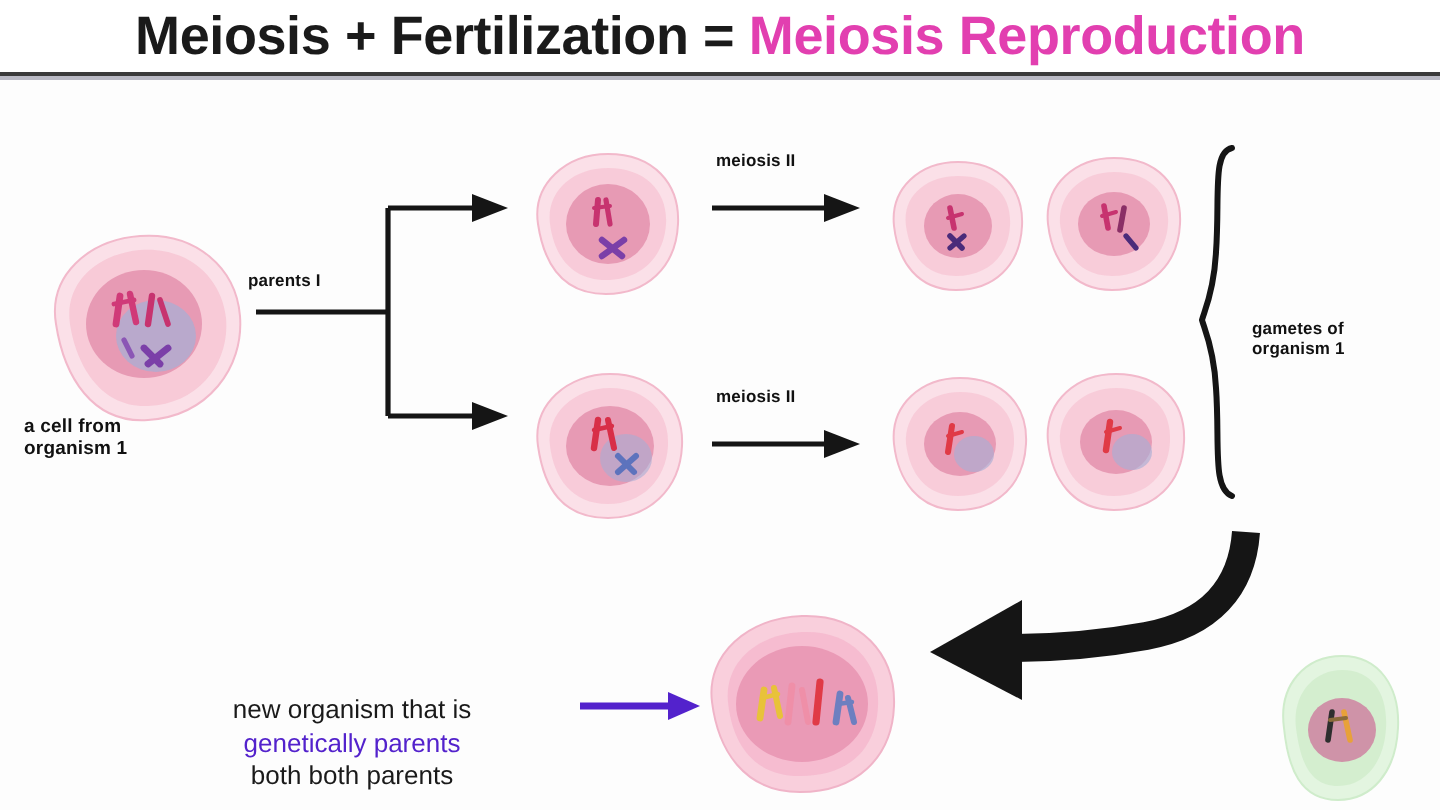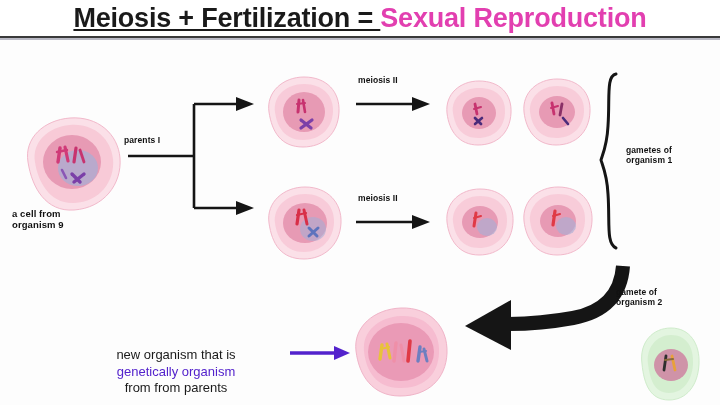--- a/index.html
+++ b/index.html
@@ -13,21 +13,21 @@
   
   .title-bar{
     position:absolute;left:0;top:0;width:720px;height:37px;
     display:flex;align-items:center;justify-content:center;
     background:#ffffff;
   }
   .title-text{
     font-size:27px;font-weight:bold;letter-spacing:-0.2px;
     white-space:nowrap;line-height:1;
   }
-  .title-black{color:#1a1a1a;text-decoration:underline;}
+  .title-black{color:#1a1a1a;}
   .title-pink{color:#e23fb0;}
   .title-rule{
     position:absolute;left:0;top:36px;width:720px;height:4px;
     background:linear-gradient(to bottom,#3a3a3a 0,#3a3a3a 2px,#b9b9c4 2px,#b9b9c4 4px);
   }
 
   
   .lbl{
     position:absolute;color:#111;font-weight:bold;
     text-align:left;line-height:1.15;white-space:pre-line;
@@ -55,21 +55,21 @@
   .brace{position:absolute;}
   .brace svg{display:block;overflow:visible;}
 </style>
 </head>
 <body>
 
 <div id="stage">
 
   <div class="title-bar">
     <div class="title-text">
-      <span class="title-black">Meiosis + Fertilization = </span><span class="title-pink">Sexual Reproduction</span>
+      <span class="title-black">Meiosis + Fertilization = </span><span class="title-pink">Meiosis Reproduction</span>
     </div>
   </div>
   <div class="title-rule"></div>
 
   <div class="cell" style="left:14px;top:112px;">
     <svg width="114" height="104" viewBox="0 0 114 104">
       <path d="M14 50 C10 26 30 8 56 6 C84 4 104 22 106 46 C108 72 90 96 60 98 C32 100 18 76 14 50 Z" fill="#fbe0e8" stroke="#f2b9cb" stroke-width="1"></path>
       <path d="M21 50 C18 30 34 15 56 13 C80 11 97 27 99 47 C101 69 86 90 60 91 C36 92 24 70 21 50 Z" fill="#f7c6d4" opacity=".85"></path>
       <ellipse cx="58" cy="50" rx="29" ry="27" fill="#e79ab4"></ellipse>
       <ellipse cx="64" cy="56" rx="20" ry="18" fill="#a9aed4" opacity=".75"></ellipse>
@@ -79,21 +79,21 @@
         <path d="M43 40 L53 38" stroke="#d03a78" stroke-width="2.4"></path>
         <path d="M62 36 L60 50" stroke="#c7336f" stroke-width="3.2"></path>
         <path d="M66 38 L70 50" stroke="#c7336f" stroke-width="2.8"></path>
         <path d="M58 62 L66 70" stroke="#7b3fa8" stroke-width="3.4"></path>
         <path d="M70 62 L60 70" stroke="#7b3fa8" stroke-width="3.4"></path>
         <path d="M48 58 L52 66" stroke="#8b56b5" stroke-width="2.6"></path>
       </g>
     </svg>
   </div>
   <div class="lbl lbl-sm" style="left:12px;top:209px;width:118px;">a cell from
-organism 9</div>
+organism 1</div>
 
   <div class="connector" style="left:126px;top:96px;">
     <svg width="140" height="140" viewBox="0 0 140 140">
 
       <path d="M2 60 L68 60" stroke="#151515" stroke-width="2.6" fill="none"></path>
 
       <path d="M68 8 L68 112" stroke="#151515" stroke-width="2.6" fill="none"></path>
 
       <path d="M68 8 L112 8" stroke="#151515" stroke-width="2.6" fill="none"></path>
       <polygon points="110,1 128,8 110,15" fill="#151515"></polygon>
@@ -203,27 +203,27 @@
         <path d="M35 34 L42 32" stroke="#e03a46" stroke-width="2"></path>
       </g>
     </svg>
   </div>
 
   <div class="brace" style="left:600px;top:72px;">
     <svg width="26" height="178" viewBox="0 0 26 178">
       <path d="M16 2 C6 4 10 26 8 54 C7 74 2 84 1 88 C2 92 7 102 8 122 C10 150 6 172 16 176" stroke="#151515" stroke-width="3" fill="none" stroke-linecap="round"></path>
     </svg>
   </div>
-  <div class="lbl lbl-xs" style="left:626px;top:146px;width:92px;text-align:left;">gametes of
+  <div class="lbl lbl-xs" style="left:626px;top:160px;width:92px;text-align:left;">gametes of
 organism 1</div>
 
   <div class="statement">
     <div>new organism that is</div>
-    <div class="distinct">genetically organism</div>
-    <div>from from parents</div>
+    <div class="distinct">genetically parents</div>
+    <div>both both parents</div>
   </div>
 
   <div class="connector" style="left:290px;top:344px;">
     <svg width="62" height="18" viewBox="0 0 62 18">
       <path d="M0 9 L46 9" stroke="#5322cc" stroke-width="3.4" fill="none"></path>
       <polygon points="44,2 60,9 44,16" fill="#5322cc"></polygon>
     </svg>
   </div>
 
   <div class="cell" style="left:348px;top:303px;">
@@ -245,22 +245,20 @@
     </svg>
   </div>
 
   <div class="connector" style="left:455px;top:260px;">
     <svg width="190" height="120" viewBox="0 0 190 120">
       <path d="M168 6 C166 34 150 52 118 58 C96 62 72 64 50 64" stroke="#151515" stroke-width="14" fill="none" stroke-linecap="butt"></path>
       <polygon points="56,40 10,66 56,90" fill="#151515"></polygon>
     </svg>
   </div>
 
-  <div class="lbl lbl-xs" style="left:616px;top:288px;width:104px;">gamete of
-organism 2</div>
   <div class="cell" style="left:634px;top:324px;">
     <svg width="72" height="80" viewBox="0 0 72 80">
       <path d="M8 40 C5 18 19 4 37 4 C56 4 66 20 65 40 C64 62 52 76 35 76 C16 76 10 60 8 40 Z" fill="#e3f5e0" stroke="#cfeccb" stroke-width="1"></path>
       <path d="M14 40 C12 23 23 11 37 11 C53 11 60 24 59 40 C58 58 48 69 35 69 C20 69 16 55 14 40 Z" fill="#cfeccb" opacity=".8"></path>
       <ellipse cx="37" cy="41" rx="17" ry="16" fill="#cf93a8"></ellipse>
       <g stroke-linecap="round" fill="none">
         <path d="M32 32 L30 46" stroke="#2e2e2e" stroke-width="2.8"></path>
         <path d="M38 32 L41 46" stroke="#e8a13a" stroke-width="2.8"></path>
         <path d="M31 36 L39 35" stroke="#8a6a3a" stroke-width="2"></path>
       </g>

